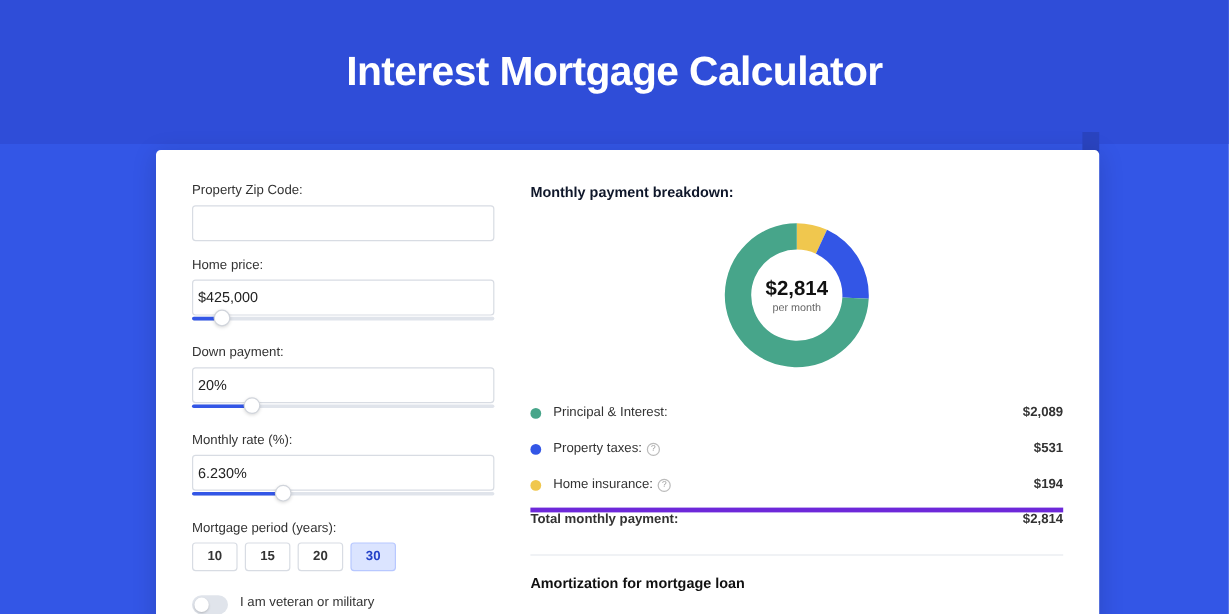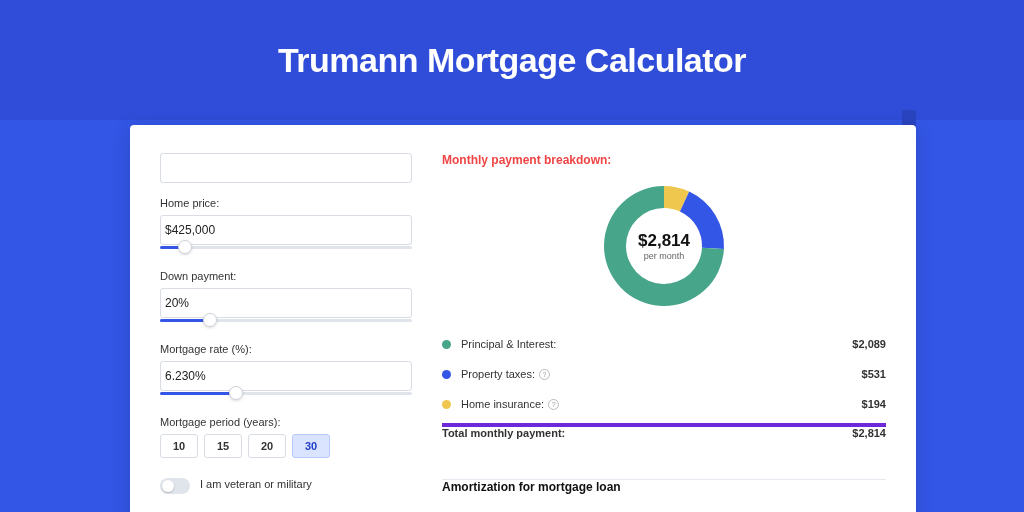--- a/index.html
+++ b/index.html
@@ -141,21 +141,21 @@
     width: 12px; height: 12px;
     background: #fff;
     border-radius: 50%;
     box-shadow: 0 1px 2px rgba(0,0,0,0.2);
   }
   .toggle-label { font-size: 11px; color: #333; }
 
   .section-title {
     font-size: 12px;
     font-weight: 700;
-    color: #ef4444;
+    color: #0f172a;
     margin-bottom: 14px;
   }
   .donut-area {
     display: flex;
     justify-content: center;
     margin-bottom: 18px;
   }
   .donut-wrap { position: relative; width: 130px; height: 130px; }
   .donut-center {
     position: absolute;
@@ -190,38 +190,39 @@
     display: inline-flex;
     align-items: center; justify-content: center;
     width: 11px; height: 11px;
     border: 1px solid #bbb;
     border-radius: 50%;
     font-size: 7px;
     color: #999;
   }
   .amort-box {
     border-top: 1px solid #e6e9ef;
-    margin-top: 31px;
-    padding-top: 0;
+    margin-top: 14px;
+    padding-top: 16px;
   }
   .amort-title { font-size: 12px; font-weight: 700; color: #111; margin-bottom: 10px; }
 </style>
 </head>
 <body>
 
 <div class="header-strip">
-  <h1>Trumann Mortgage Calculator</h1>
+  <h1>Interest Mortgage Calculator</h1>
 </div>
 <div class="shadow-right"></div>
 
 <div class="card">
 
   <div class="left-col">
 
     <div class="field-group">
+      <label class="field-label">Property Zip Code:</label>
       <input class="text-input" value="" style="">
     </div>
 
     <div class="field-group">
       <label class="field-label">Home price:</label>
       <input class="text-input" value="$425,000" style="">
       <div class="slider-wrap">
         <div class="slider-track"></div>
         <div class="slider-fill" style="width:10%"></div>
         <div class="slider-thumb" style="left:10%"></div>
@@ -234,21 +235,21 @@
         <input class="text-input" value="20%" style="">
       </div>
       <div class="slider-wrap">
         <div class="slider-track"></div>
         <div class="slider-fill" style="width:20%"></div>
         <div class="slider-thumb" style="left:20%"></div>
       </div>
     </div>
 
     <div class="field-group">
-      <label class="field-label">Mortgage rate (%):</label>
+      <label class="field-label">Monthly rate (%):</label>
       <input class="text-input" value="6.230%" style="">
       <div class="slider-wrap">
         <div class="slider-track"></div>
         <div class="slider-fill" style="width:30%"></div>
         <div class="slider-thumb" style="left:30%"></div>
       </div>
     </div>
 
     <div class="field-group">
       <label class="field-label">Mortgage period (years):</label>

